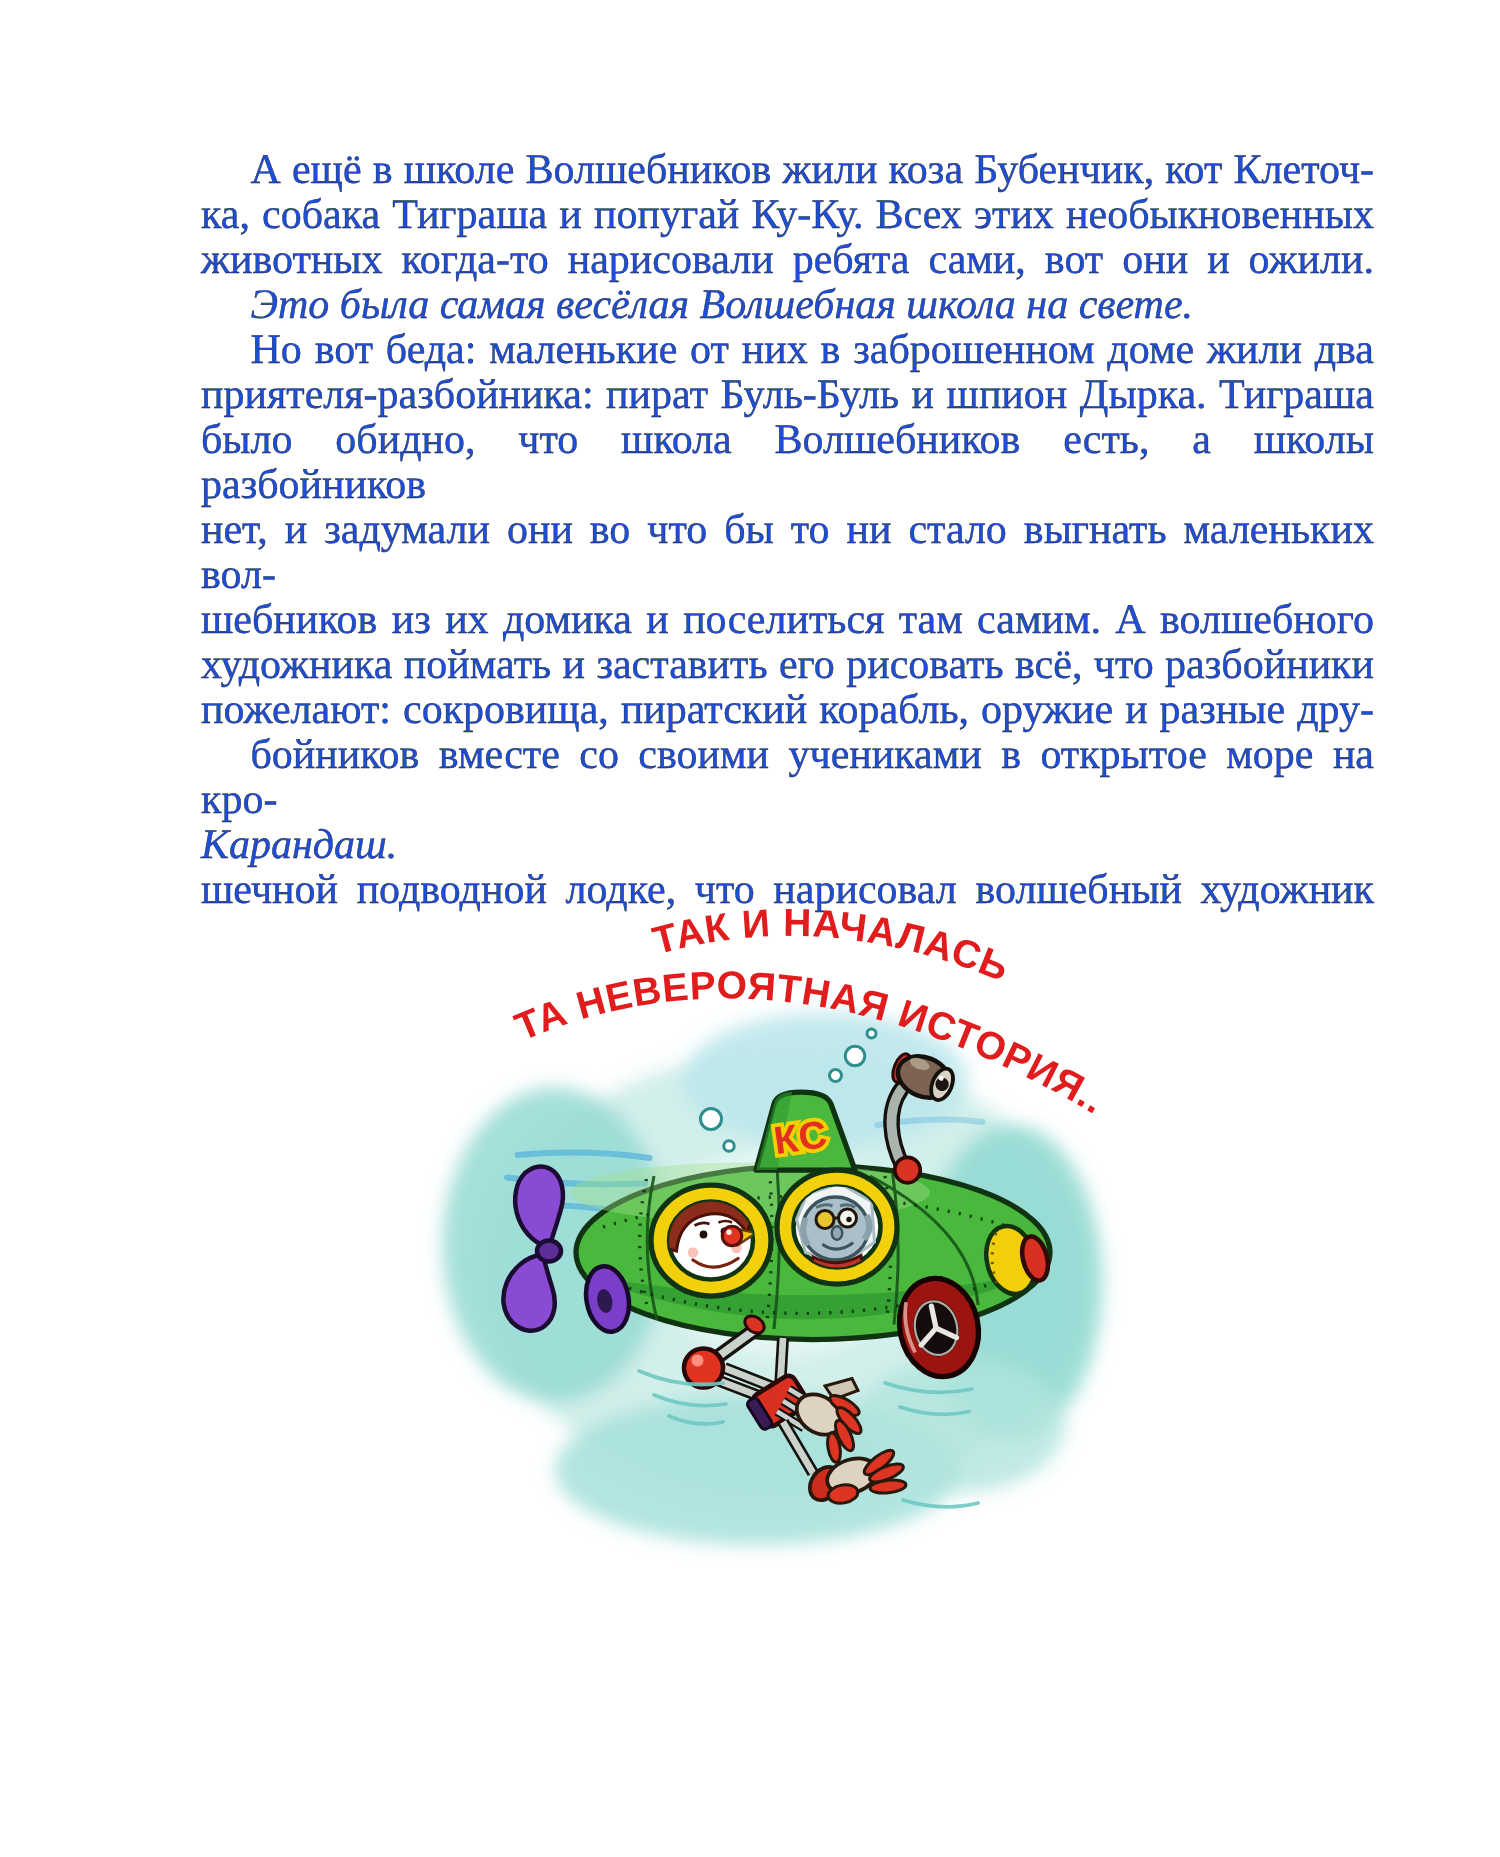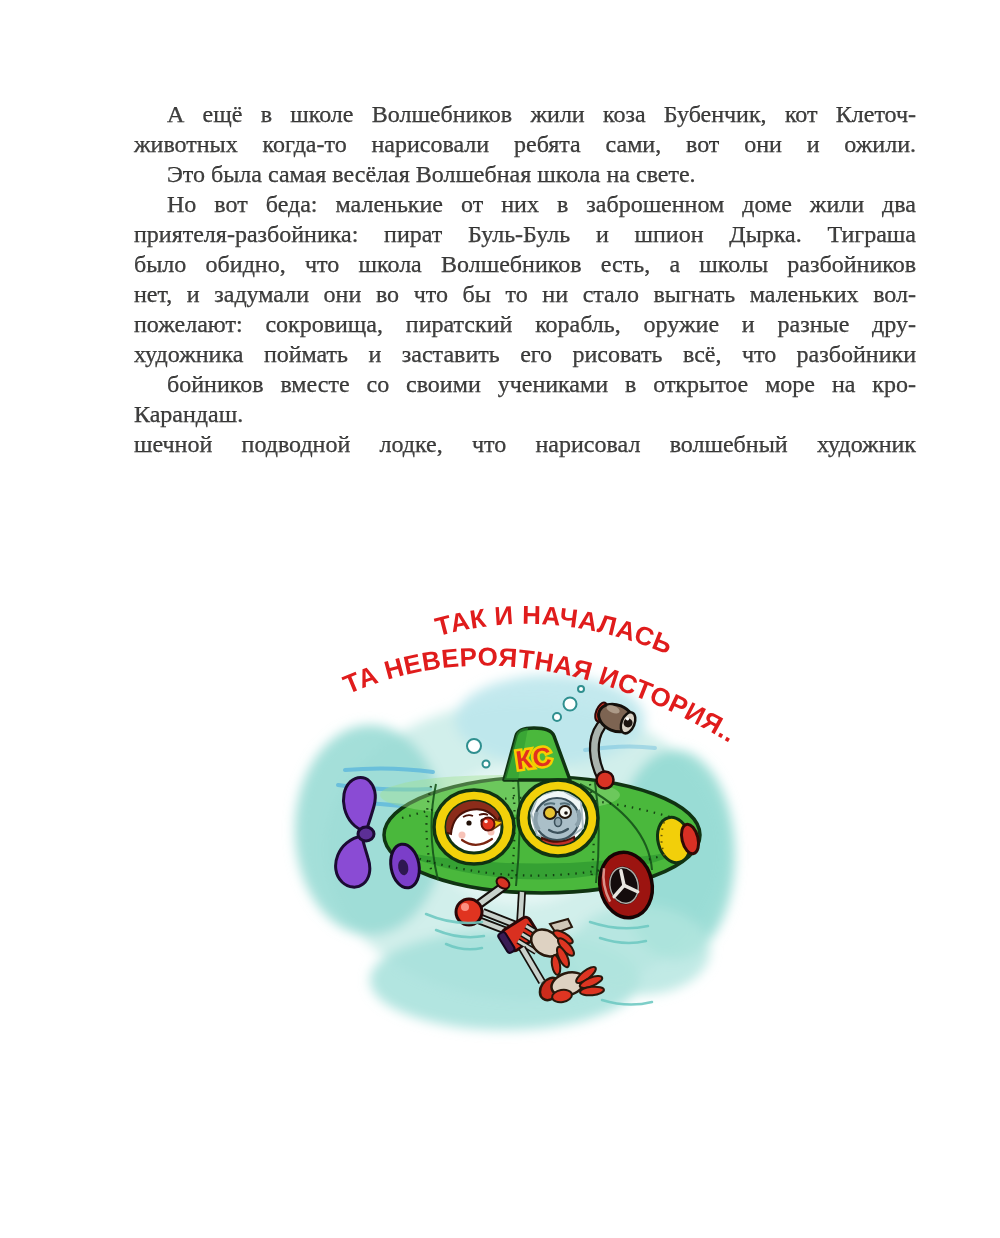--- a/index.html
+++ b/index.html
@@ -1,49 +1,51 @@
 <!DOCTYPE html>
 <html><head>
 <meta charset="utf-8">
 <style>
   html,body{margin:0;padding:0;background:#ffffff;}
   .page{position:relative;width:1000px;height:1238px;background:#ffffff;overflow:hidden;
         font-family:"Liberation Serif", serif;}
   .text-block{position:absolute;left:134px;top:99px;width:782px;
-        font-size:24px;line-height:30px;color:#404040;-webkit-text-stroke:0.25px #181816;}
+        font-size:28px;line-height:30px;color:#1d4ed8;-webkit-text-stroke:0.25px #181816;}
   .para{margin:0;}
   .para .line:first-child{text-indent:33px;}
   .line{text-align:justify;text-align-last:justify;}
-  .line-end{text-align-last:left;}
+  .line-end{text-align-last:left;font-style:italic;}
   .art{position:absolute;left:250px;top:580px;width:520px;height:470px;}
   .caption-text{font-family:"Liberation Sans", sans-serif;font-weight:700;
         font-size:26px;letter-spacing:0.5px;}
   .emblem{font-family:"Liberation Sans", sans-serif;font-weight:700;font-size:26px;
         fill:#e23020;stroke:#f6cf00;stroke-width:5px;paint-order:stroke;letter-spacing:1px;}
 </style>
 </head>
 <body>
 
 <div class="page">
 
   <div class="text-block">
     <div class="para">
         <div class="line">А ещё в школе Волшебников жили коза Бубенчик, кот Клеточ-</div>
+        <div class="line">ка, собака Тиграша и попугай Ку-Ку. Всех этих необыкновенных</div>
         <div class="line">животных когда-то нарисовали ребята сами, вот они и ожили.</div>
       </div>
     <div class="para">
         <div class="line line-end">Это была самая весёлая Волшебная школа на свете.</div>
       </div>
     <div class="para">
         <div class="line">Но вот беда: маленькие от них в заброшенном доме жили два</div>
         <div class="line">приятеля-разбойника: пират Буль-Буль и шпион Дырка. Тиграша</div>
         <div class="line">было обидно, что школа Волшебников есть, а школы разбойников</div>
         <div class="line">нет, и задумали они во что бы то ни стало выгнать маленьких вол-</div>
+        <div class="line">шебников из их домика и поселиться там самим. А волшебного</div>
+        <div class="line">художника поймать и заставить его рисовать всё, что разбойники</div>
         <div class="line">пожелают: сокровища, пиратский корабль, оружие и разные дру-</div>
-        <div class="line">художника поймать и заставить его рисовать всё, что разбойники</div>
       </div>
     <div class="para">
         <div class="line">бойников вместе со своими учениками в открытое море на кро-</div>
         <div class="line line-end">Карандаш.</div>
         <div class="line">шечной подводной лодке, что нарисовал волшебный художник</div>
       </div>
   </div>
 
   <svg class="art" viewBox="0 0 520 470">
     <defs>

